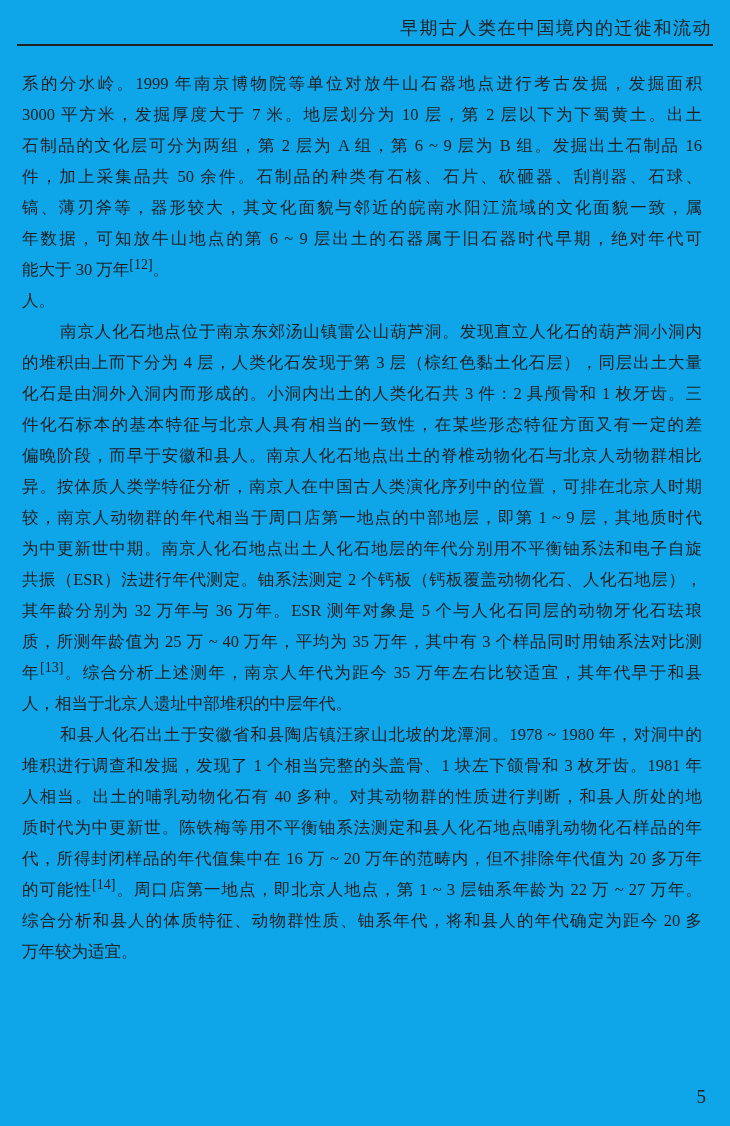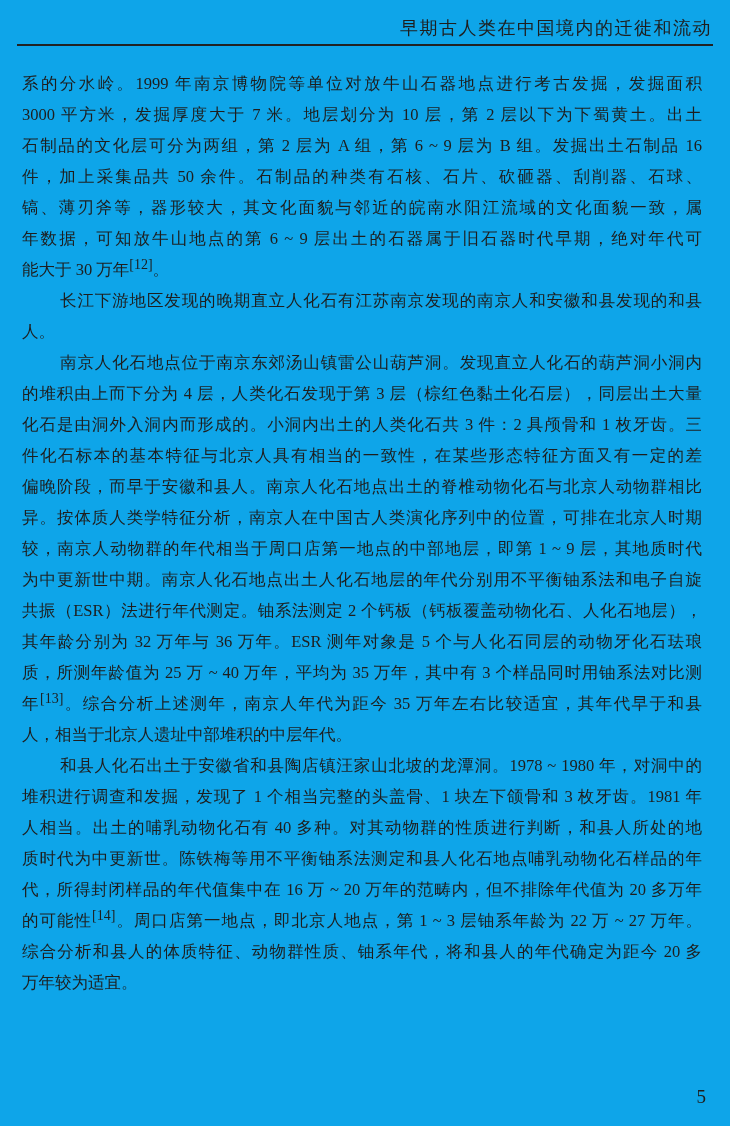--- a/index.html
+++ b/index.html
@@ -85,21 +85,20 @@
   </header>
 
   <main class="body-text" id="paragraphs-root">
       <div class="line"><span>系的分水岭。1999 年南京博物院等单位对放牛山石器地点进行考古发掘，发掘面积</span></div>
       <div class="line"><span>3000 平方米，发掘厚度大于 7 米。地层划分为 10 层，第 2 层以下为下蜀黄土。出土</span></div>
       <div class="line"><span>石制品的文化层可分为两组，第 2 层为 A 组，第 6 ~ 9 层为 B 组。发掘出土石制品 16</span></div>
       <div class="line"><span>件，加上采集品共 50 余件。石制品的种类有石核、石片、砍砸器、刮削器、石球、</span></div>
       <div class="line"><span>镐、薄刃斧等，器形较大，其文化面貌与邻近的皖南水阳江流域的文化面貌一致，属</span></div>
       <div class="line"><span>年数据，可知放牛山地点的第 6 ~ 9 层出土的石器属于旧石器时代早期，绝对年代可</span></div>
       <div class="line lastline"><span>能大于 30 万年</span><span class="sup">[12]</span><span>。</span></div>
-      <div class="line indent"><span>长江下游地区发现的晚期直立人化石有江苏南京发现的南京人和安徽和县发现的和县</span></div>
       <div class="line lastline"><span>人。</span></div>
       <div class="line indent"><span>南京人化石地点位于南京东郊汤山镇雷公山葫芦洞。发现直立人化石的葫芦洞小洞内</span></div>
       <div class="line"><span>的堆积由上而下分为 4 层，人类化石发现于第 3 层（棕红色黏土化石层），同层出土大量</span></div>
       <div class="line"><span>化石是由洞外入洞内而形成的。小洞内出土的人类化石共 3 件：2 具颅骨和 1 枚牙齿。三</span></div>
       <div class="line"><span>件化石标本的基本特征与北京人具有相当的一致性，在某些形态特征方面又有一定的差</span></div>
       <div class="line"><span>偏晚阶段，而早于安徽和县人。南京人化石地点出土的脊椎动物化石与北京人动物群相比</span></div>
       <div class="line"><span>异。按体质人类学特征分析，南京人在中国古人类演化序列中的位置，可排在北京人时期</span></div>
       <div class="line"><span>较，南京人动物群的年代相当于周口店第一地点的中部地层，即第 1 ~ 9 层，其地质时代</span></div>
       <div class="line"><span>为中更新世中期。南京人化石地点出土人化石地层的年代分别用不平衡铀系法和电子自旋</span></div>
       <div class="line"><span>共振（ESR）法进行年代测定。铀系法测定 2 个钙板（钙板覆盖动物化石、人化石地层），</span></div>

